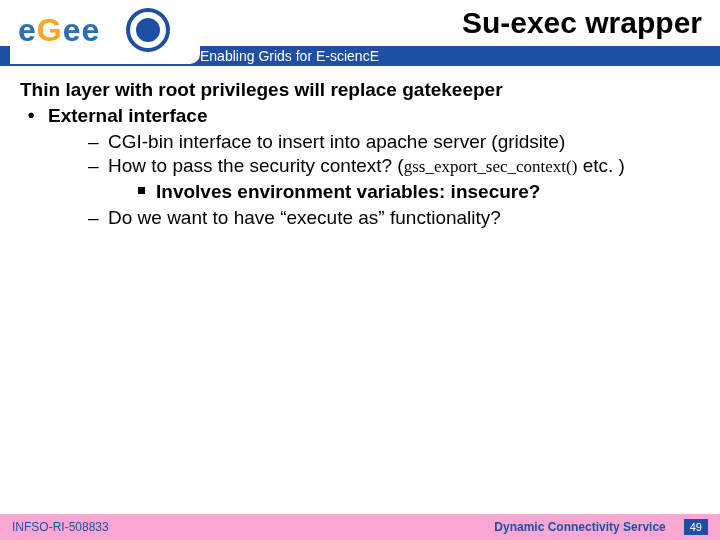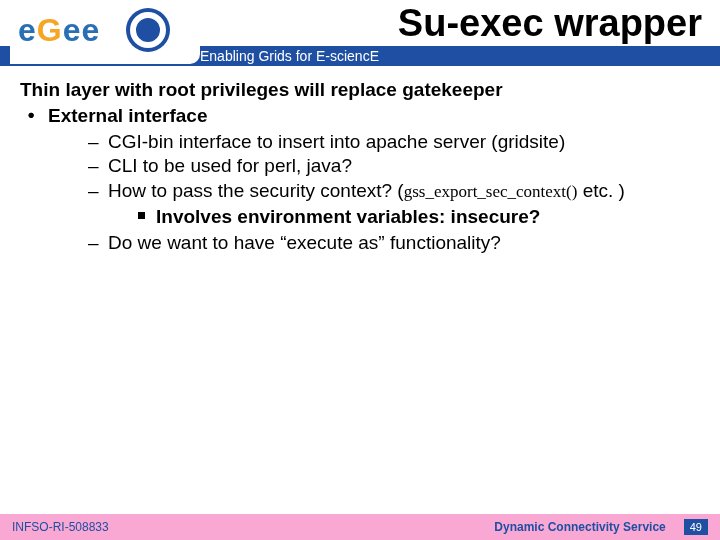--- a/index.html
+++ b/index.html
@@ -20,21 +20,21 @@
   .title-bar {
     position: absolute;
     top: 0;
     left: 0;
     right: 0;
     height: 46px;
     display: flex;
     align-items: center;
     justify-content: flex-end;
     padding-right: 18px;
-    font-size: 38px;
+    font-size: 30px;
     font-weight: bold;
     color: #000;
   }
   .blue-bar {
     position: absolute;
     top: 46px;
     left: 0;
     right: 0;
     height: 20px;
     background: #1f4fa3;
@@ -208,21 +208,20 @@
   <div class="lead">Thin layer with root privileges will replace gatekeeper</div>
 
   <ul class="bullets">
     <li>
     </li>
 
     <li>
       <span>External interface</span>
       <ul class="dash">
         <li>CGI-bin interface to insert into apache server (gridsite)</li>
-        <li>CLI to be used for perl, java?</li>
         <li>
           <span>How to pass the security context? (</span><span class="mono">gss_export_sec_context()</span><span> etc. )</span>
           <ul class="square">
             <li>Involves environment variables: insecure?</li>
           </ul>
         </li>
         <li>Do we want to have “execute as” functionality?</li>
       </ul>
     </li>
 

